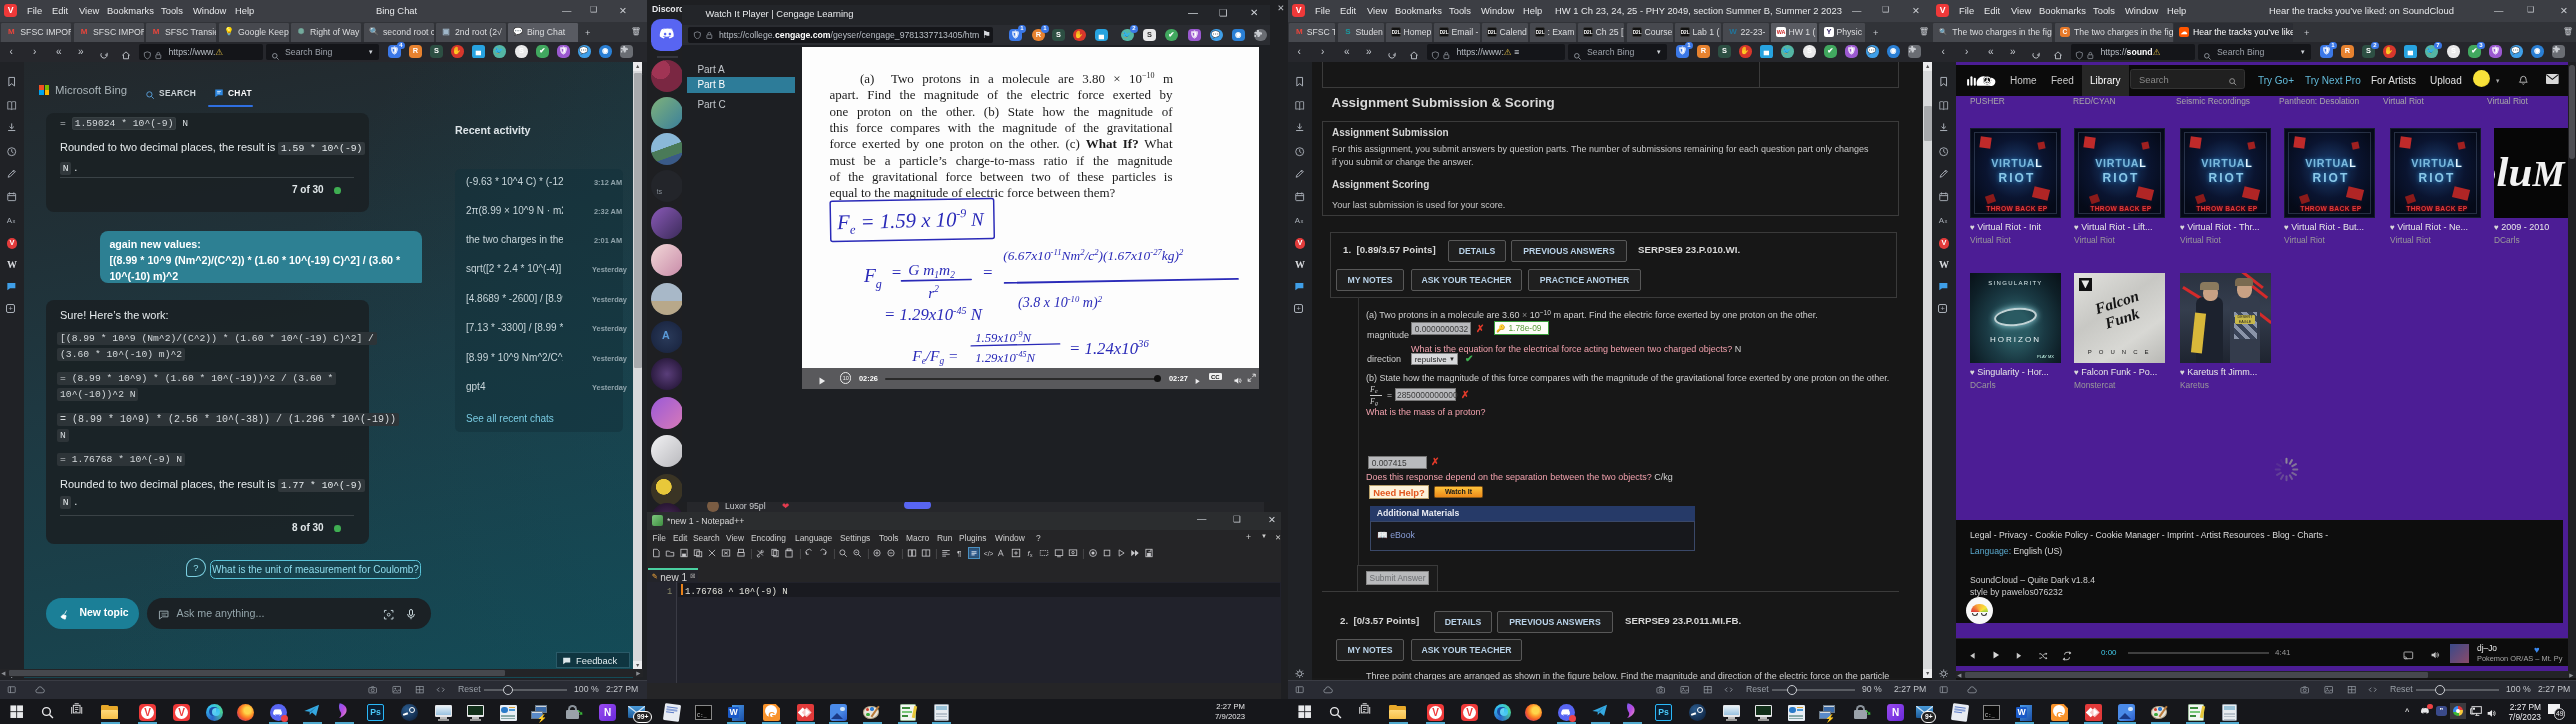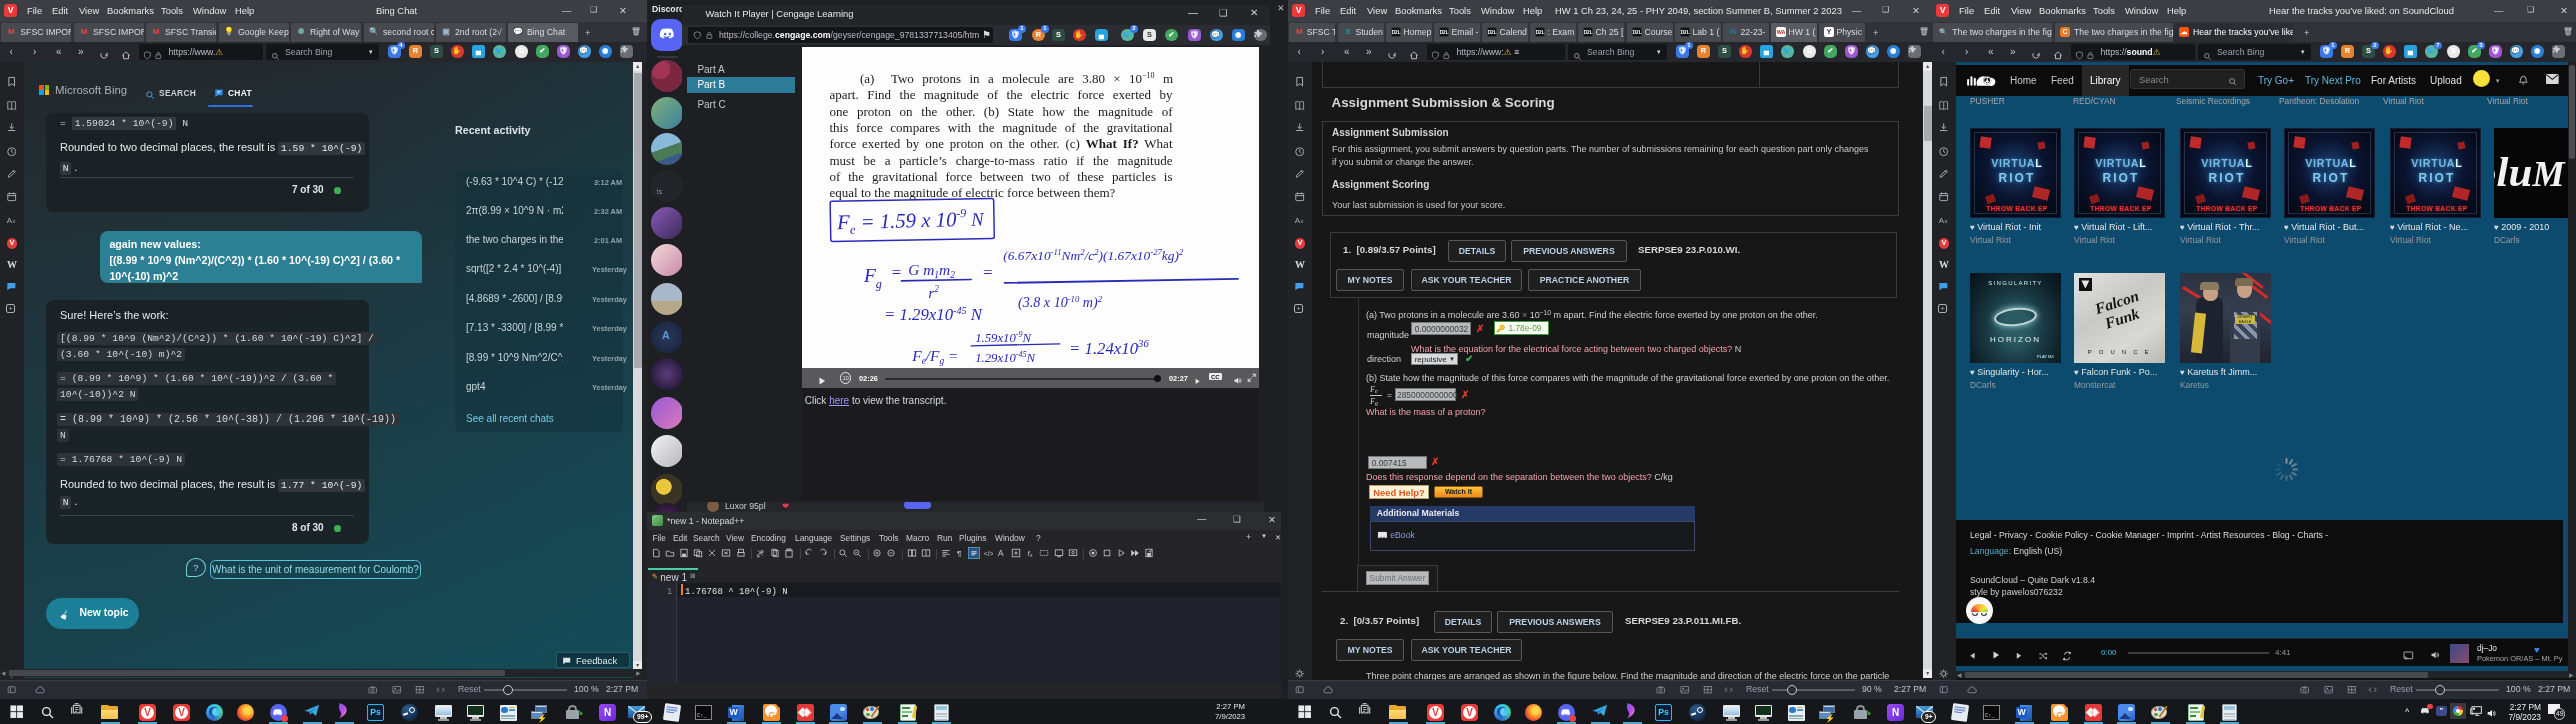--- a/index.html
+++ b/index.html
@@ -160,23 +160,20 @@
             <path d="M2.5 6v4h2.8L9 13V3L5.3 6z" fill="#ededee"></path>
             <path d="M10.5 5.5a3.5 3.5 0 010 5M12 4a5.5 5.5 0 010 8" fill="none" stroke="#ededee" stroke-width="1.2"></path>
           </svg></span>
         <span class="abs" style="left:445px;top:4.7px">
           <svg width="9.4" height="9.4" viewBox="0 0 16 16">
             <path d="M9.5 2h4.5v4.5M6.5 14H2V9.5M14 2L9 7M2 14l5-5" stroke="#ededee" stroke-width="1.6" fill="none"></path>
           </svg>
         </span>
       </div>
 
-    <div class="abs" style="left:120px;top:343px;width:457px;height:112px;background:#1b1b1d">
-      <div class="abs" style="left:2.7px;top:6.7px;color:#d6d9dc;font-size:10px">Click <span style="color:#9a9aff;text-decoration:underline">here</span> to view the transcript.</div>
-    </div>
   </div>
 </div>
 
 <div class="abs" id="npp" style="left:647px;top:512px;width:634px;height:187px;background:#252527;overflow:hidden">
   <div class="abs" style="left:0;top:0;width:634px;height:18px;background:#2b2d2f">
     <div class="abs" style="left:5.4px;top:3.4px;width:10.7px;height:10.7px;background:linear-gradient(135deg,#7ec97e,#3e8e41);border-radius:2px"></div>
     <div class="abs" style="left:20px;top:4px;color:#d8d8d8;font-size:8.7px">*new 1 - Notepad++</div>
     <div class="abs" style="left:550px;top:1.3px;color:#cfd3d8;font-size:9.4px">—</div>
     <div class="abs" style="left:586px;top:2px;color:#cfd3d8;font-size:8.7px">❑</div>
     <div class="abs" style="left:621px;top:2px;color:#cfd3d8;font-size:9.4px">✕</div>
@@ -583,20 +580,35 @@
       <div class="abs" style="left:268px;top:460px;font-size:10px;font-weight:bold;color:#e2e8ea">8 of 30</div>
       <div class="abs" style="left:310px;top:463px;width:6.7px;height:6.7px;border-radius:50%;background:#3fae52"></div>
       <div class="abs" style="left:162px;top:496px;width:19.5px;height:19px;border:1px solid #7ccfe0;border-radius:50% 50% 50% 2.7px;color:#8fdcec;text-align:center;line-height:17.4px;font-size:9.4px">?</div>
       <div class="abs" style="left:186px;top:498px;width:211px;height:19px;border:1px solid #58c3d8;border-radius:5.4px;background:#15404d66;color:#8fdcec;font-size:10px;text-align:center;line-height:17.4px">What is the unit of measurement for Coulomb?</div>
       <div class="abs" style="left:21.5px;top:536px;width:93px;height:31px;background:#1b7f97;border-radius:15.4px;color:#fff">
         <span class="abs" style="left:13.4px;top:9.4px"><svg width="12" height="12" viewBox="0 0 16 16" style="display:inline-block;vertical-align:middle">
             <path d="M10 2L7.2 7.2M5.5 7.5l4 1.5-1.2 4.5c-2.5-.3-4.5-1.5-5.8-3.2z" fill="#fff" stroke="#fff" stroke-width="1"></path>
           </svg></span>
         <span class="abs" style="left:34px;top:8.7px;font-size:10.4px;font-weight:bold">New topic</span>
       </div>
+      <div class="abs" style="left:123px;top:536px;width:284px;height:31px;background:#1b2125;border-radius:15.4px">
+<span class="abs" style="left:10.7px;top:9.4px"><svg width="11.4" height="11.4" viewBox="0 0 16 16" style="display:inline-block;vertical-align:middle">
+            <path d="M2 3h12v8H6l-4 3z" fill="none" stroke="#9fb0b6" stroke-width="1.3"></path>
+            <path d="M5 6h8M5 8.5h6" stroke="#9fb0b6" stroke-width="1"></path>
+          </svg></span>
+<span class="abs" style="left:29.5px;top:8.7px;color:#93a4aa;font-size:10.7px">Ask me anything...</span>
+<span class="abs" style="left:236px;top:9.4px"><svg width="11.4" height="11.4" viewBox="0 0 16 16" style="display:inline-block;vertical-align:middle">
+            <path d="M2 5V2h3M11 2h3v3M14 11v3h-3M5 14H2v-3" fill="none" stroke="#c3d2d8" stroke-width="1.4"></path>
+            <circle cx="8" cy="8" r="2" fill="none" stroke="#c3d2d8" stroke-width="1.3"></circle>
+          </svg></span>
+<span class="abs" style="left:258px;top:8.7px"><svg width="12" height="12" viewBox="0 0 16 16" style="display:inline-block;vertical-align:middle">
+            <rect x="6" y="2" width="4" height="8" rx="2" fill="none" stroke="#cfdce0" stroke-width="1.3"></rect>
+            <path d="M3.5 8a4.5 4.5 0 009 0M8 12.5V15" fill="none" stroke="#cfdce0" stroke-width="1.3"></path>
+          </svg></span>
+      </div>
       <div class="abs" style="left:532px;top:590px;width:74px;height:16px;background:#0f3540;border:0.7px solid #2a5a68;color:#e2ecef;font-size:9.4px">
         <span class="abs" style="left:4.7px;top:2.7px">
           <svg width="9.4" height="9.4" viewBox="0 0 16 16">
             <path d="M2 3h12v8H6l-4 3z" fill="#dbe6ea"></path>
           </svg>
         </span>
         <span class="abs" style="left:19px;top:2px">Feedback</span>
       </div>
       <div class="abs" style="left:431px;top:62px;color:#dde4e8;font-weight:bold;font-size:10.7px">Recent activity</div>
       <div class="abs" style="left:431px;top:107px;width:168px;height:263px;background:#13303a88;border-radius:5.4px"></div>
@@ -967,21 +979,21 @@
       <div class="extic" style="left:536px;background:#41a85f;border-radius:40%">✔<span class="badge">3</span></div>
       <div class="extic" style="left:557px;background:#9b59d0;border-radius:40%">🛡</div>
       <div class="extic" style="left:578px;background:#3f9fe8;border-radius:50%">💬</div>
       <div class="extic" style="left:599px;background:#2a7fd4;border-radius:50%">◉</div>
       <div class="extic" style="left:620px;background:#6a6d73;border-radius:30%">
         <svg width="8.7" height="8.7" viewBox="0 0 16 16">
           <path d="M6 2h4v2.5a1.5 1.5 0 103 0V7h3v4h-2.5a1.5 1.5 0 100 3H11v2H7v-2.5a1.5 1.5 0 10-3 0V16H1v-4h2.5a1.5 1.5 0 100-3H1V6h5z" fill="#c9ccd1" transform="scale(0.85) translate(1,0)"></path>
         </svg>
       </div>
     </div>
-  <div class="abs" id="scbody" style="left:0px;top:62px;width:636px;height:616px;background:#0c4a6e">
+  <div class="abs" id="scbody" style="left:0px;top:62px;width:636px;height:616px;background:#4c1d95">
       <div class="abs" style="left:0;top:2.7px;width:636px;height:31px;background:#0b0b0b"></div>
       <svg class="abs" style="left:35px;top:9.4px" width="35" height="17.4" viewBox="0 0 52 26">
         <g fill="#fff">
           <rect x="0" y="12" width="3" height="10" rx="1.5"></rect>
           <rect x="5" y="8" width="3" height="14" rx="1.5"></rect>
           <rect x="10" y="10" width="3" height="12" rx="1.5"></rect>
           <path d="M15 22 a10 10 0 0 1 10-14 a8 8 0 0 1 7 4 a6 6 0 1 1 2 10 z"></path>
         </g>
         <circle cx="30" cy="14" r="6" fill="#0b0b0b"></circle>
         <g stroke="#fff" stroke-width="1.5">

